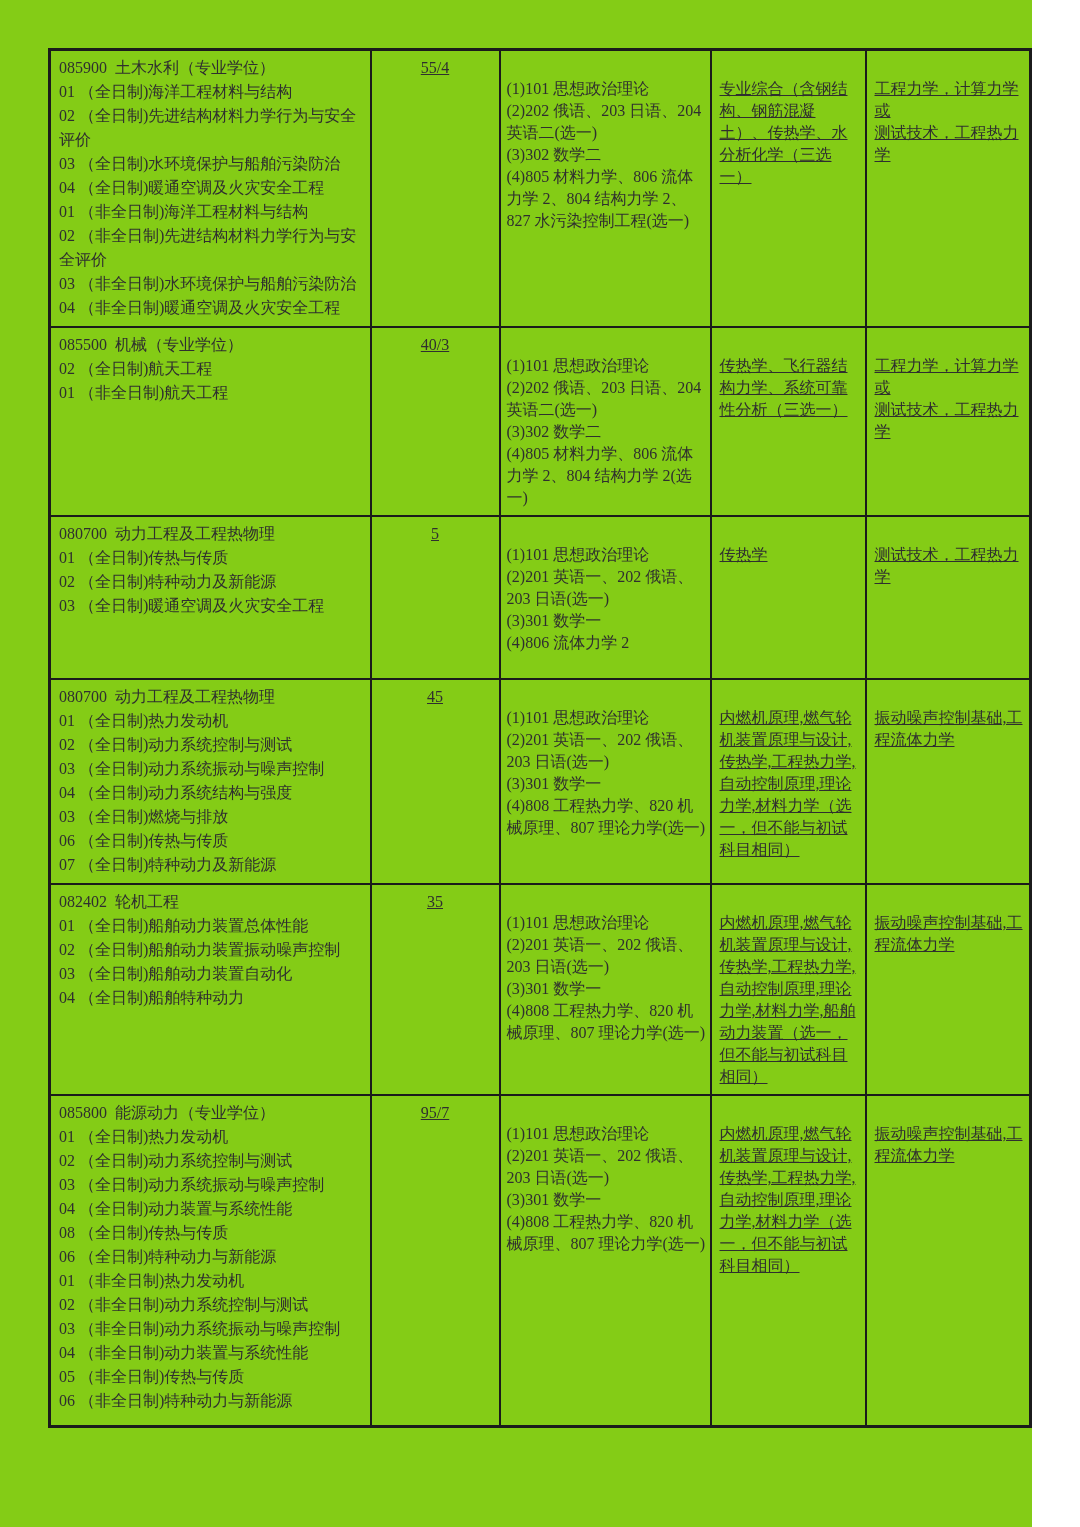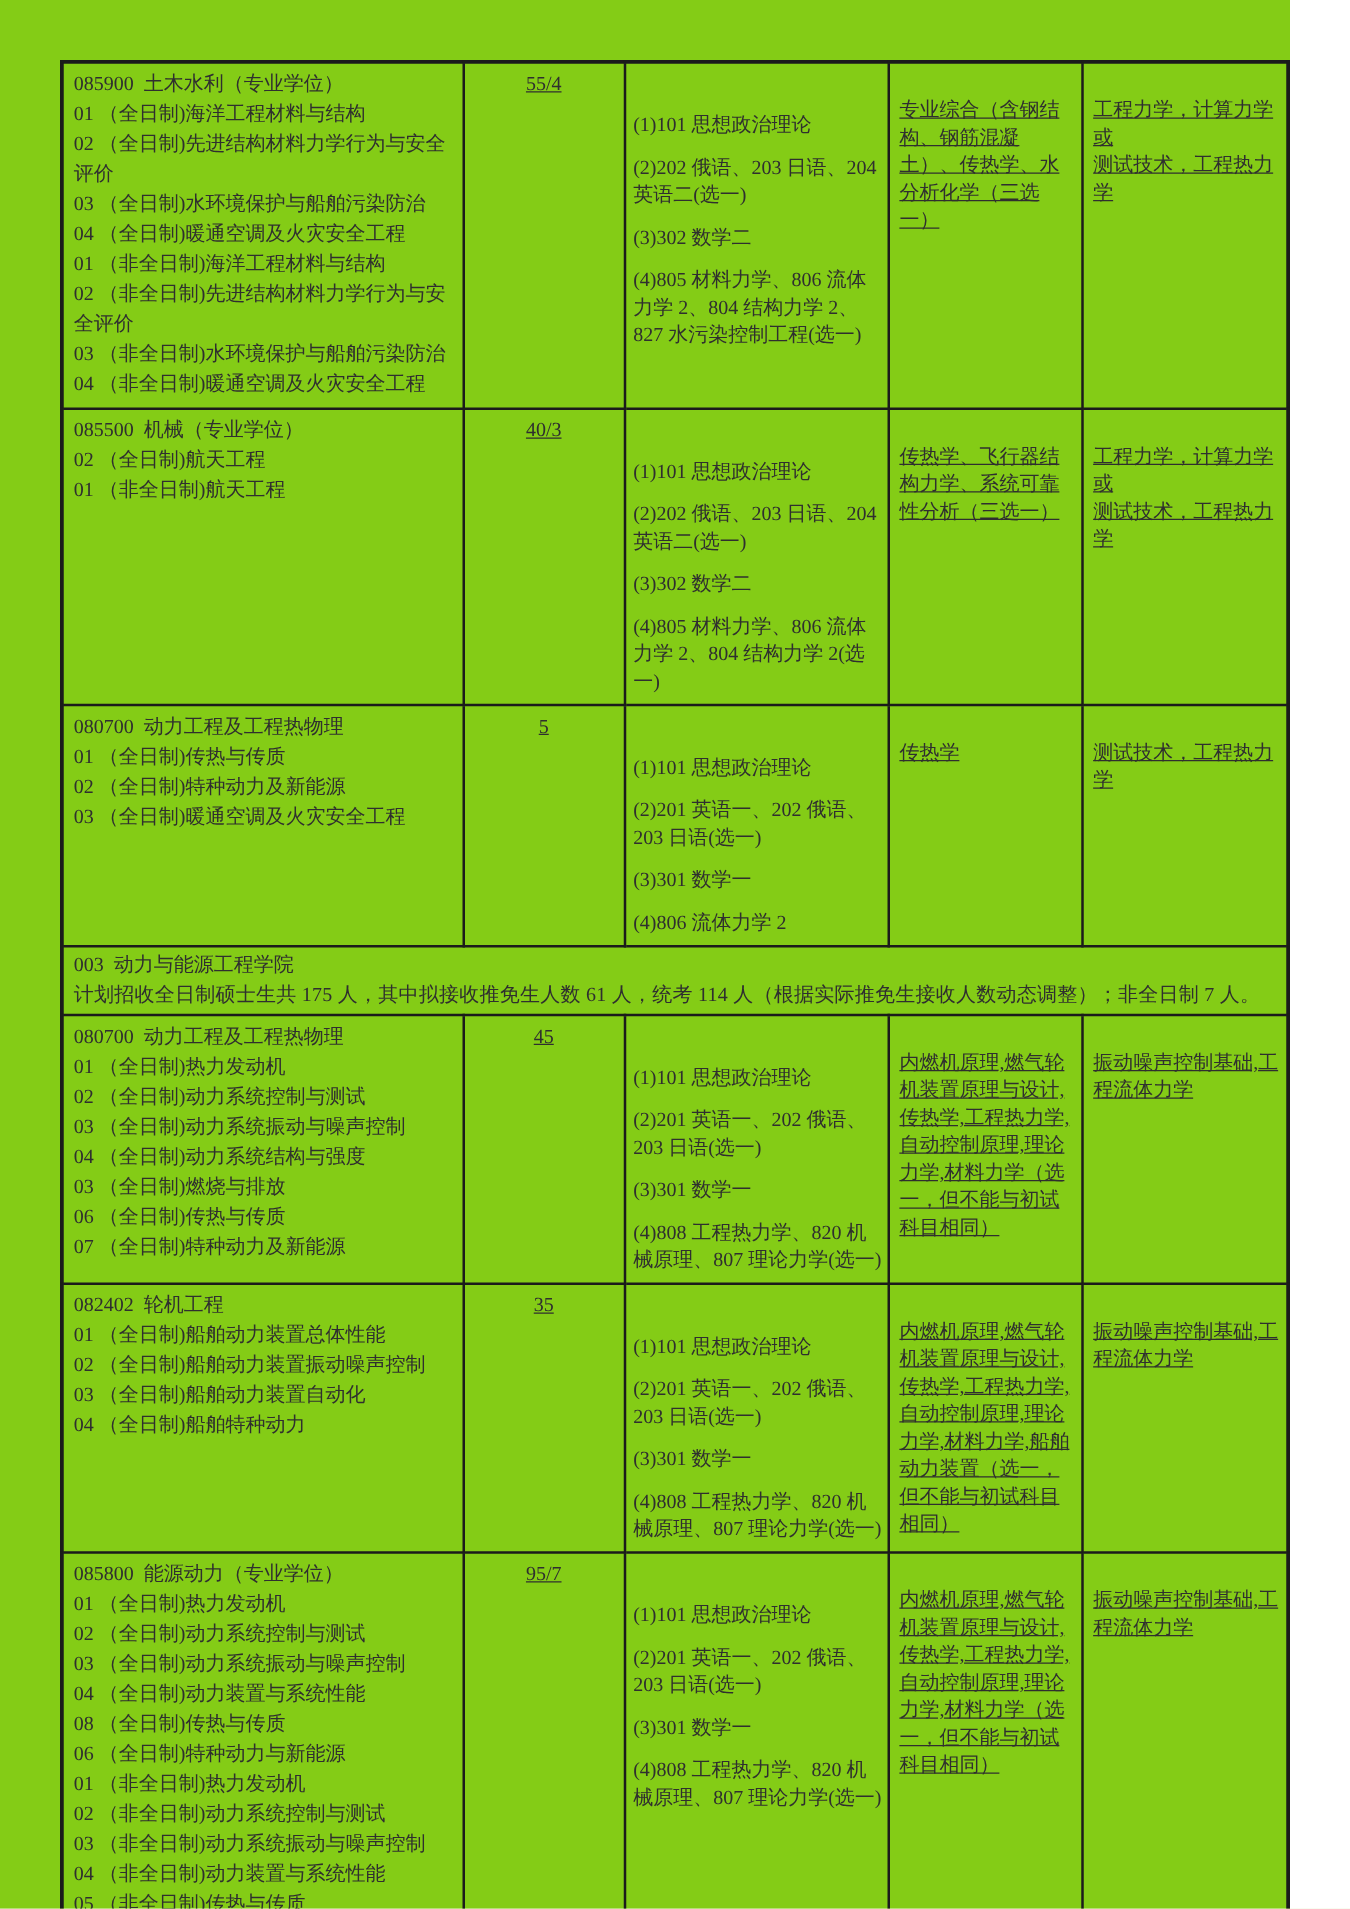--- a/index.html
+++ b/index.html
@@ -25,21 +25,21 @@
     font-size:16px;
   }
   
   .row-0{height:270px}.row-1{height:182px}.row-2{height:163px}
   .row-3{height:53px}.row-4{height:196px}.row-5{height:201px}.row-6{height:331px}
   
   .c-prog { padding:5px 4px 6px 8px; line-height:24px; }
   .prog-title, .direction { white-space:pre-wrap; }
   .c-quota { text-align:center; padding-top:5px; line-height:24px;text-decoration:underline; }
   .c-exam  { padding:27px 2px 6px 6px; line-height:22px; }
-  .exam-item { white-space:pre-wrap;margin-top:12px; }
+  .exam-item { white-space:pre-wrap; }
   .c-retest{ padding:27px 2px 6px 8px; line-height:22px; white-space:pre-wrap;text-decoration:underline; }
   .c-add   { padding:27px 2px 6px 8px; line-height:22px; white-space:pre-wrap;text-decoration:underline; }
   .c-section { padding:3px 8px 2px 8px; line-height:24px; }
   .section-title { white-space:pre-wrap; }
   .section-plan  { white-space:pre-wrap; font-size:16px; letter-spacing:0.2px; }
 </style>
 </head>
 <body>
 
 <div class="page">
@@ -104,26 +104,20 @@
           <td class="c-quota">5</td>
           <td class="c-exam">
             <div class="exam-item">(1)101 思想政治理论</div>
             <div class="exam-item">(2)201 英语一、202 俄语、203 日语(选一)</div>
             <div class="exam-item">(3)301 数学一</div>
             <div class="exam-item">(4)806 流体力学 2</div>
           </td>
           <td class="c-retest">传热学</td>
           <td class="c-add">测试技术，工程热力学</td>
         </tr>
-        <tr class="row-3">
-          <td class="c-section" colspan="5">
-            <div class="section-title">003  动力与能源工程学院</div>
-            <div class="section-plan">计划招收全日制硕士生共 175 人，其中拟接收推免生人数 61 人，统考 114 人（根据实际推免生接收人数动态调整）；非全日制 7 人。</div>
-          </td>
-        </tr>
         <tr class="row-4">
           <td class="c-prog">
             <div class="prog-title">080700  动力工程及工程热物理</div>
             <div class="direction">01 （全日制)热力发动机</div>
             <div class="direction">02 （全日制)动力系统控制与测试</div>
             <div class="direction">03 （全日制)动力系统振动与噪声控制</div>
             <div class="direction">04 （全日制)动力系统结构与强度</div>
             <div class="direction">03 （全日制)燃烧与排放</div>
             <div class="direction">06 （全日制)传热与传质</div>
             <div class="direction">07 （全日制)特种动力及新能源</div>

